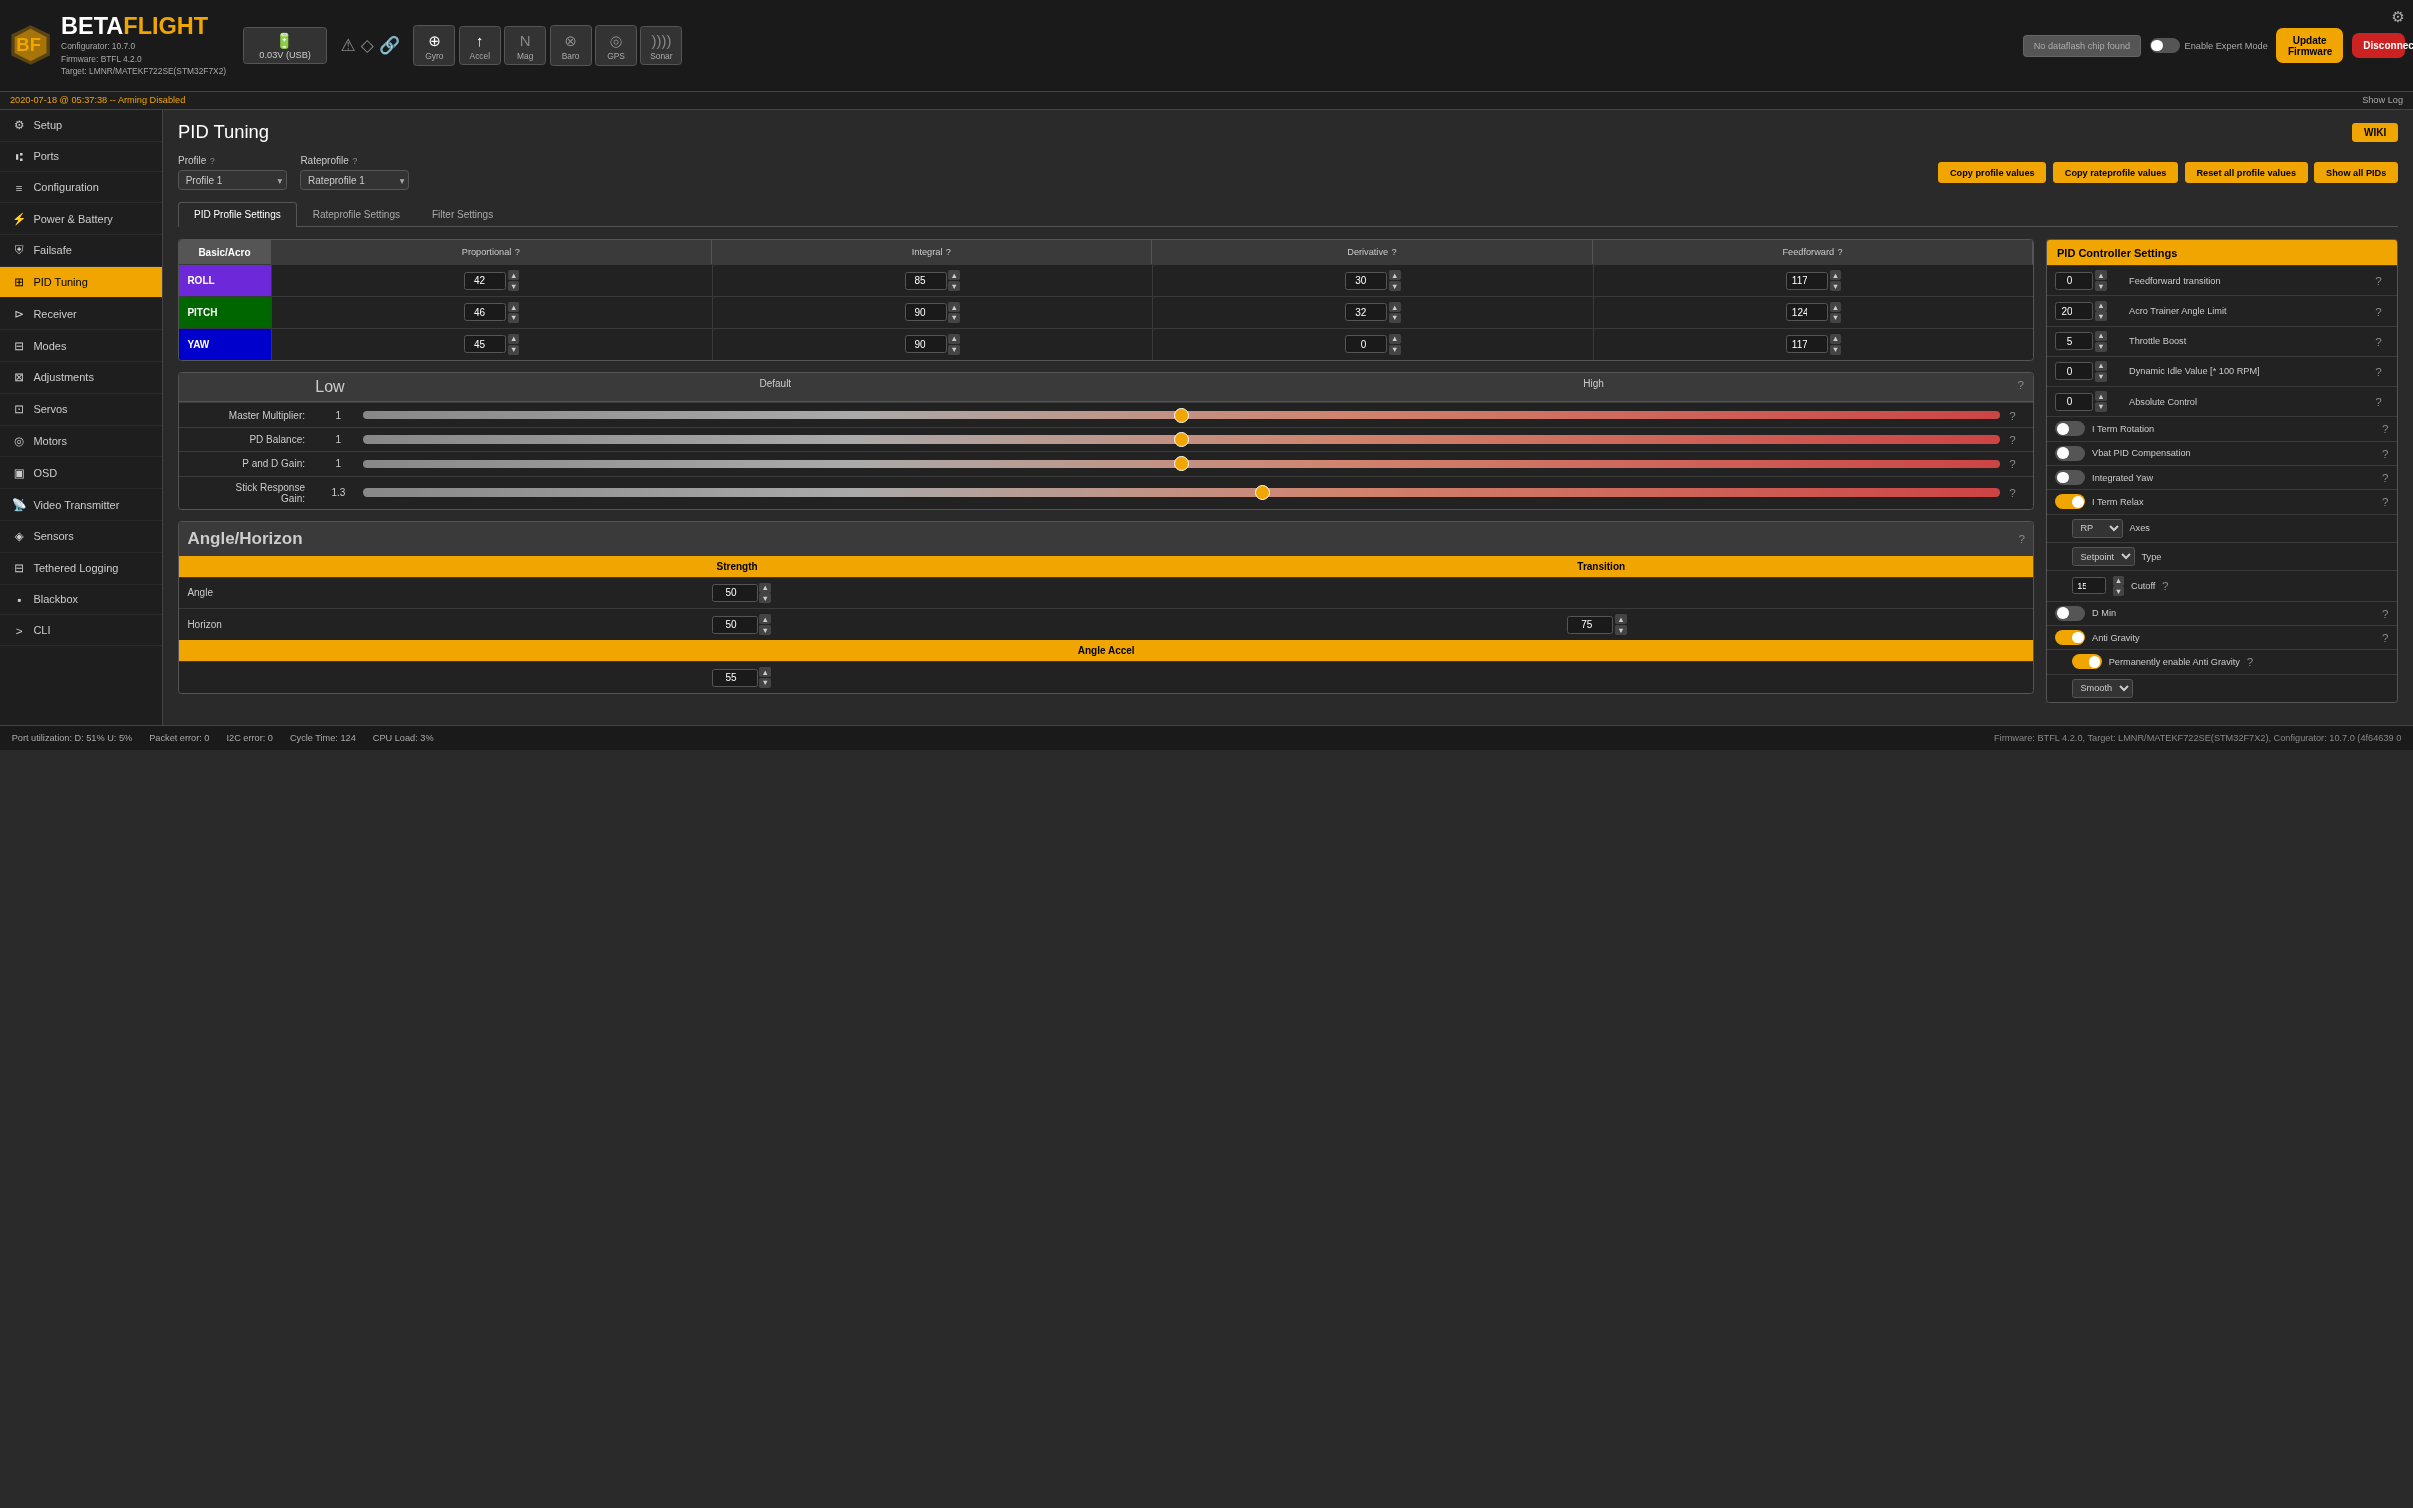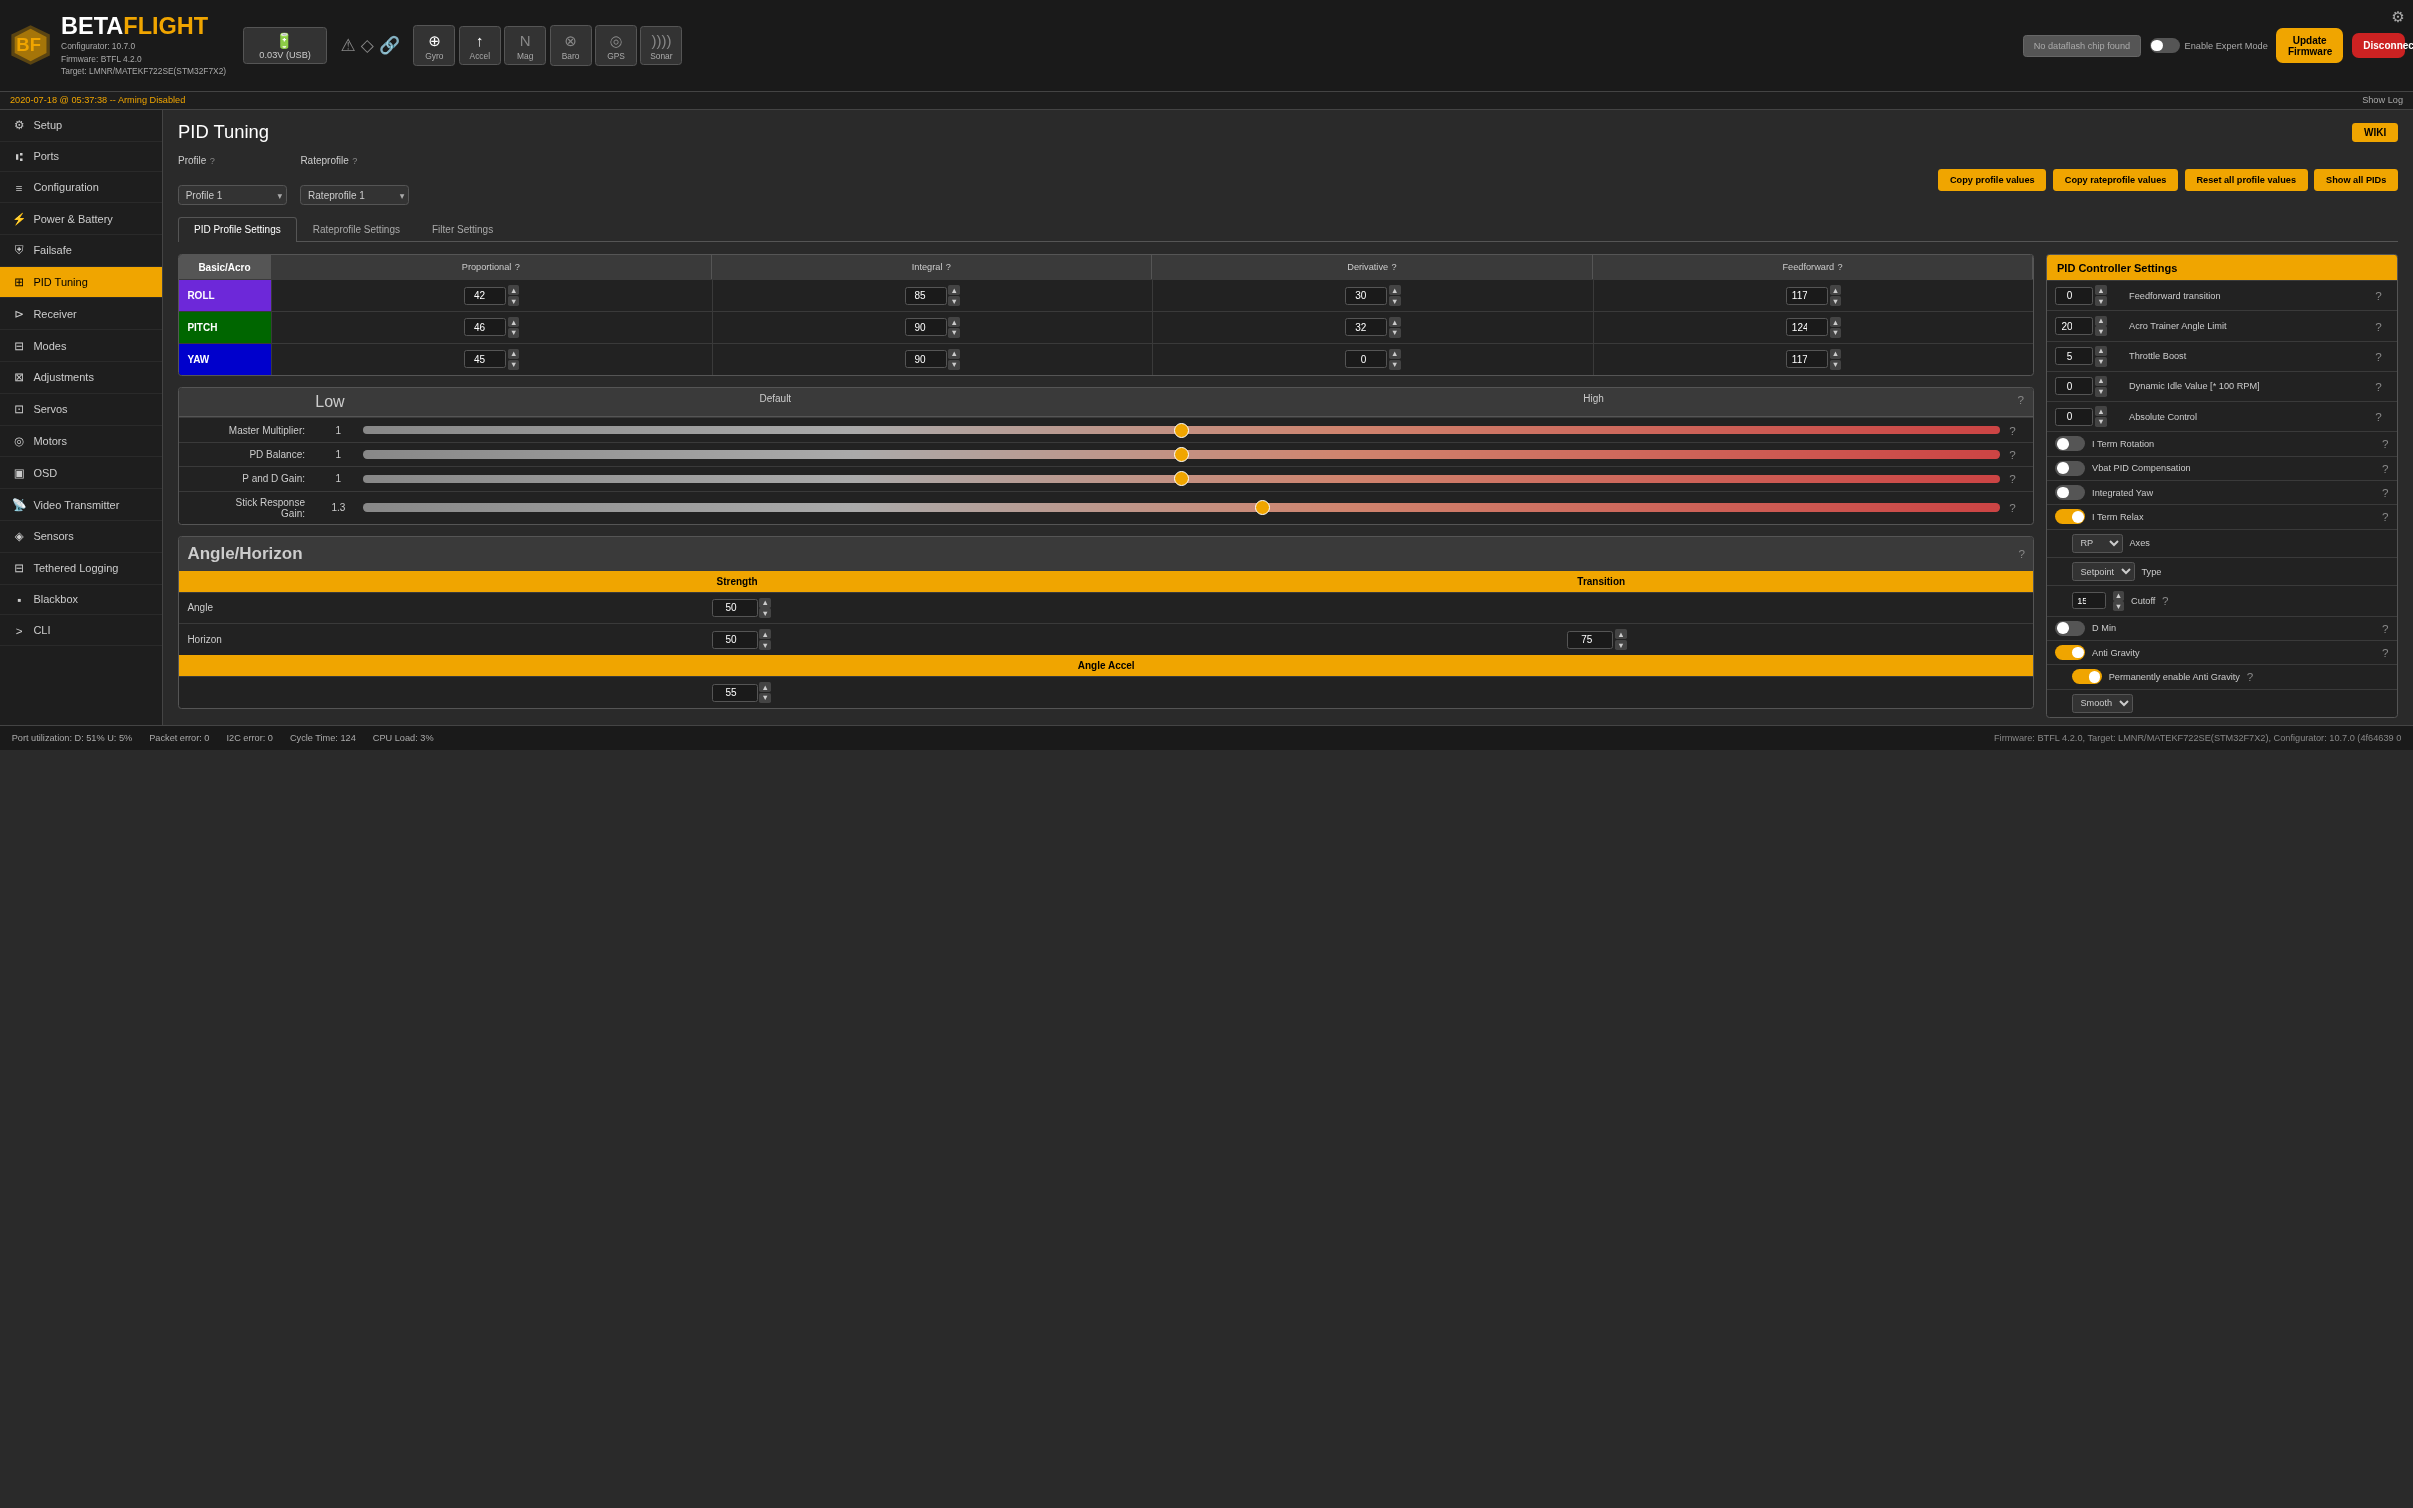--- a/index.html
+++ b/index.html
@@ -56,21 +56,21 @@
     
     #content { flex: 1; background: #2a2a2a; overflow-y: auto; padding: 11.7px 15px; }
 
     
     #page-header { display: flex; align-items: center; justify-content: space-between; margin-bottom: 11.7px; }
     #page-title { font-size: 18.4px; color: #fff; font-weight: normal; }
     #wiki-btn { background: #f0a500; border: none; border-radius: 3.4px; padding: 4.2px 11.7px; color: #000; font-weight: bold; cursor: pointer; font-size: 10px; }
 
     
     #profile-row { display: flex; align-items: center; gap: 13.4px; margin-bottom: 11.7px; flex-wrap: wrap; }
-    .profile-group { display: flex; flex-direction: column; gap: 19px; }
+    .profile-group { display: flex; flex-direction: column; gap: 4px; }
     .profile-label { display: flex; align-items: center; gap: 3.4px; font-size: 10px; color: #ccc; }
     .profile-label .help-icon { color: #888; font-size: 9.2px; cursor: pointer; }
     .profile-select { background: #333; border: 0.8px solid #555; color: #ccc; padding: 3.4px 20px 3.4px 6.7px; border-radius: 3.4px; font-size: 10px; cursor: pointer; appearance: none; -webkit-appearance: none; min-width: 109px; }
     .profile-actions { display: flex; gap: 6.7px; margin-left: auto; flex-wrap: wrap; }
     .action-btn { background: #f0a500; border: none; border-radius: 3.4px; padding: 5.9px 11.7px; color: #000; font-weight: bold; cursor: pointer; font-size: 9.2px; white-space: nowrap; }
 
     
     #tabs { display: flex; border-bottom: 0.8px solid #555; margin-bottom: 11.7px; }
     .tab { padding: 6.7px 15px; cursor: pointer; font-size: 10px; color: #aaa; border: 0.8px solid transparent; border-bottom: none; margin-bottom: -0.8px; border-radius: 3.4px 3.4px 0 0; }
     .tab.active { background: #2a2a2a; border-color: #555; color: #fff; }

